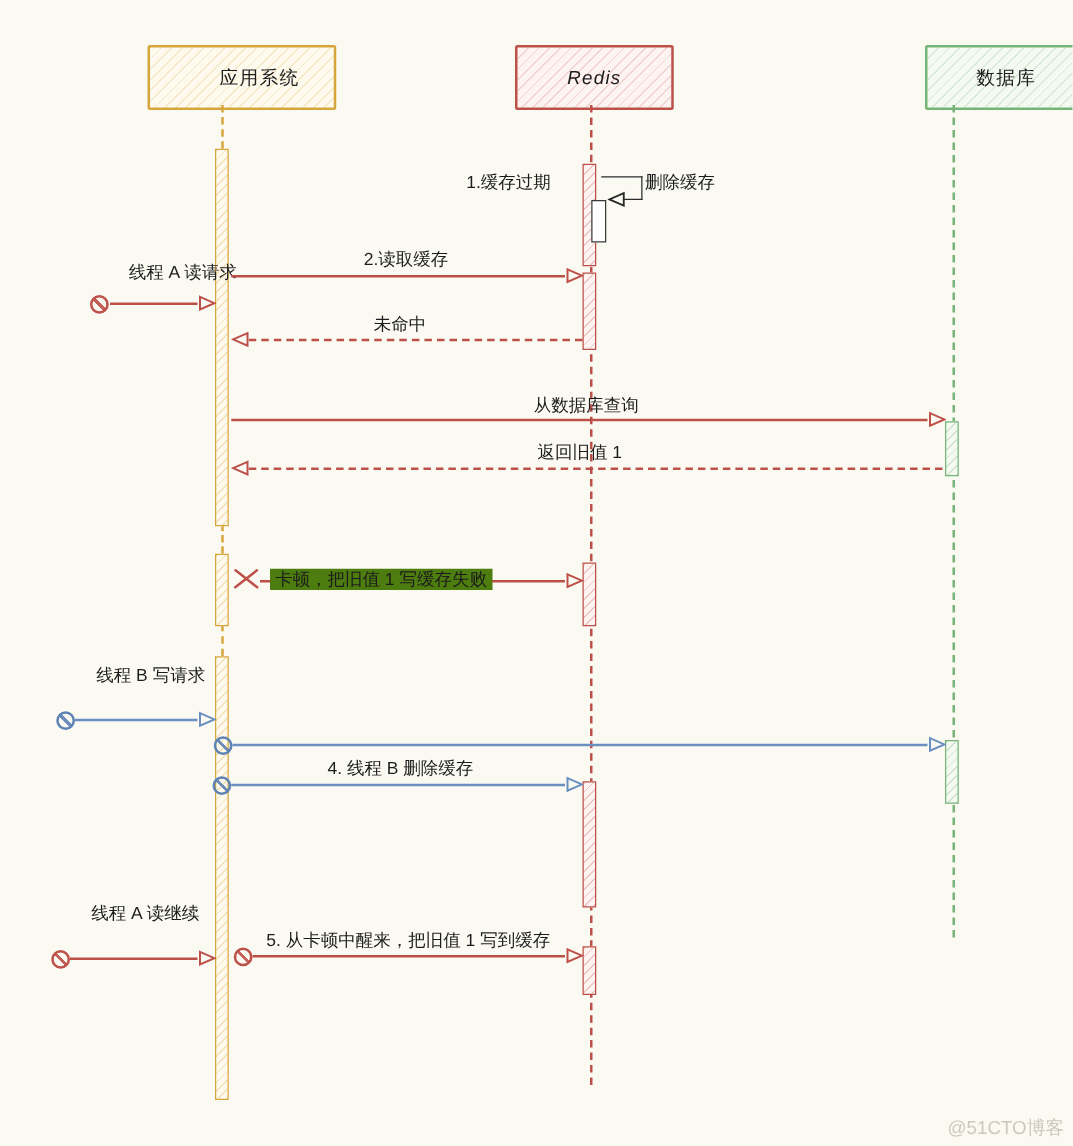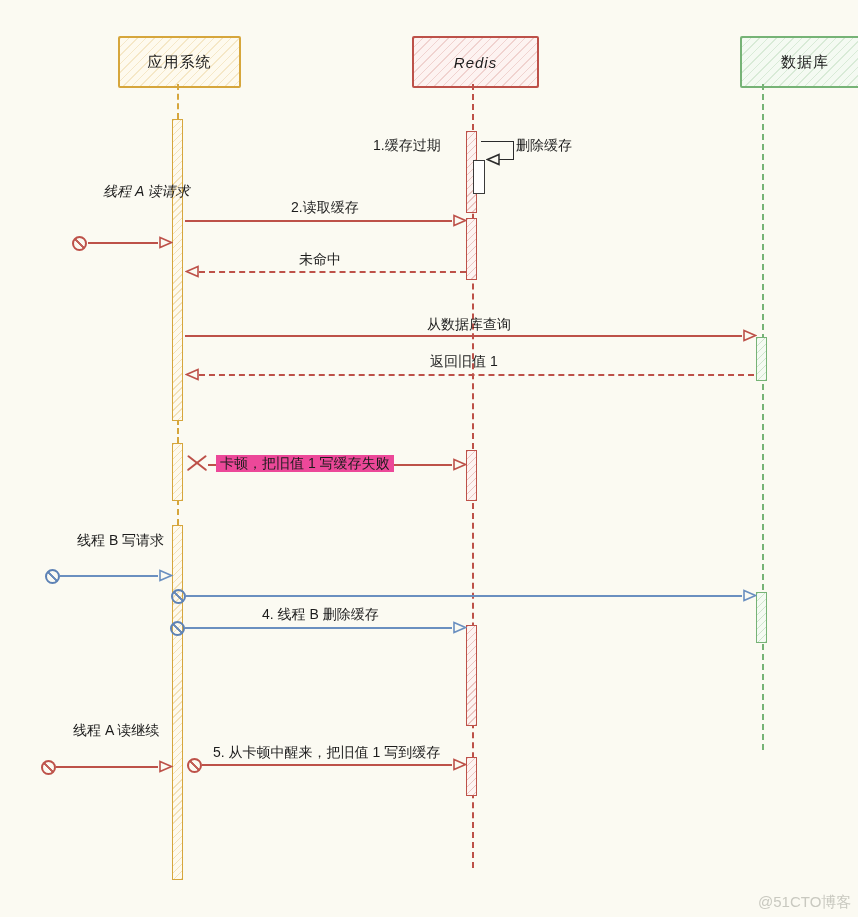--- a/index.html
+++ b/index.html
@@ -4,21 +4,21 @@
 <style>
   html,body{margin:0;padding:0;}
   body{font-family:"Liberation Sans","DejaVu Sans",sans-serif;}
   #canvas{position:relative;width:858px;height:917px;background:#fbfaf2;overflow:hidden;}
 
   
   .actor-box{position:absolute;height:48px;border:2px solid;border-radius:2px;
     display:flex;align-items:center;justify-content:center;
     font-size:15px;color:#1c1c1c;letter-spacing:1px;}
   .actor-box.yellow{border-color:#d6a63c;
-    background:repeating-linear-gradient(135deg,rgba(214,166,60,.22) 0 1px,rgba(0,0,0,0) 1px 6px),#fefaee;}
+    background:repeating-linear-gradient(135deg,rgba(214,166,60,.22) 0 1px,rgba(0,0,0,0) 1px 6px),#fefaee;padding-left:28px;}
   .actor-box.red{border-color:#bd5149;
     background:repeating-linear-gradient(135deg,rgba(189,81,73,.20) 0 1px,rgba(0,0,0,0) 1px 6px),#fdf3f1;}
   .actor-box.green{border-color:#76b376;
     background:repeating-linear-gradient(135deg,rgba(118,179,118,.22) 0 1px,rgba(0,0,0,0) 1px 6px),#f4faf2;}
 
   
   .lifeline{position:absolute;width:0;border-left:2px dashed;}
   .lifeline.yellow{border-color:#d6a63c;}
   .lifeline.red{border-color:#bd5149;}
   .lifeline.green{border-color:#76b376;}
@@ -56,21 +56,21 @@
 
   
   .xmark{position:absolute;width:22px;height:22px;}
   .xmark::before,.xmark::after{content:"";position:absolute;left:-1px;top:9px;width:24px;height:2.4px;
     background:#bd5149;border-radius:2px;}
   .xmark::before{transform:rotate(38deg);}
   .xmark::after{transform:rotate(-38deg);}
 
   
   .lbl{position:absolute;font-size:14px;color:#1c1c1c;white-space:nowrap;line-height:17px;}
-  .lbl.masked{background:#ec4899;padding:0 4px;text-align:right;}
+  .lbl.masked{background:#4d7c0f;padding:0 4px;text-align:right;}
   .watermark{position:absolute;font-size:15px;color:#c9c9c0;white-space:nowrap;}
 </style>
 </head>
 <body>
 
 <div id="canvas">
 
   <div class="actor-box yellow" style="left:118px;top:36px;width:119px;">
     <span>应用系统</span>
   </div>
@@ -103,21 +103,21 @@
 
   <div class="lbl" style="left:373px;top:137px;">1.缓存过期</div>
   <div class="line black" style="left:481px;top:141px;width:33px;"></div>
   <div class="vline" style="left:512.5px;top:141px;height:19px;"></div>
   <div class="line black" style="left:499px;top:159px;width:15px;"></div>
   <svg class="head black" style="left:486px;top:153px;" width="15" height="13" viewBox="0 0 15 13">
       <path d="M13 1.5 L1.5 6.5 L13 11.5 Z"></path>
     </svg>
   <div class="lbl" style="left:516px;top:137px;">删除缓存</div>
 
-  <div class="lbl" style="left:103px;top:183px;font-style:italic;">线程 A 读请求</div>
+  <div class="lbl" style="left:103px;top:209px;">线程 A 读请求</div>
   <div class="lbl" style="left:291px;top:199px;">2.读取缓存</div>
   <div class="line red" style="left:185px;top:220px;width:267px;"></div>
   <svg class="head red" style="left:452px;top:214px;" width="15" height="13" viewBox="0 0 15 13">
       <path d="M2 1.5 L13.5 6.5 L2 11.5 Z"></path>
     </svg>
 
   <div class="circle red" style="left:72px;top:236px;"></div>
   <div class="line red" style="left:88px;top:242px;width:70px;"></div>
   <svg class="head red" style="left:158px;top:236px;" width="15" height="13" viewBox="0 0 15 13">
       <path d="M2 1.5 L13.5 6.5 L2 11.5 Z"></path>

